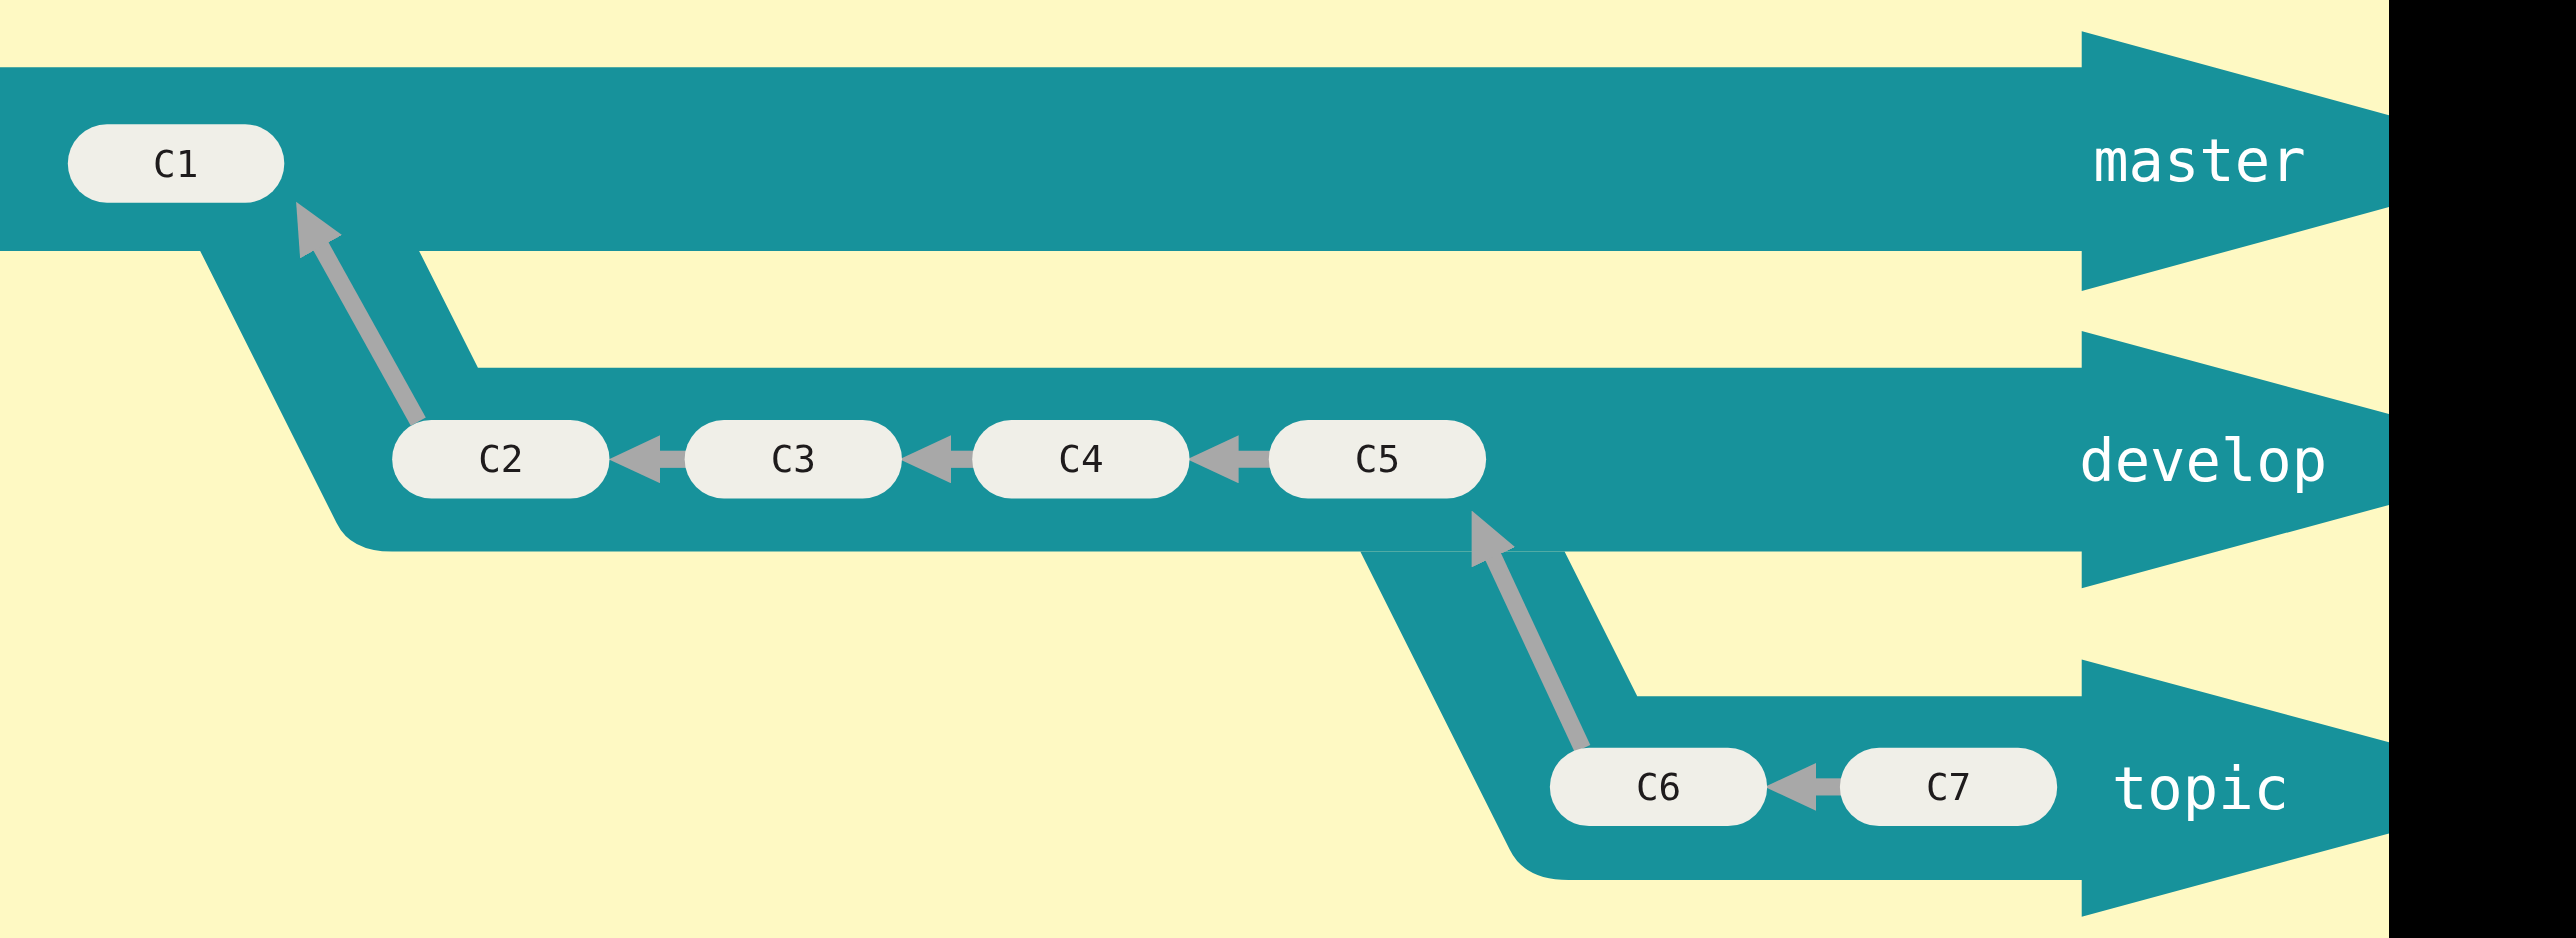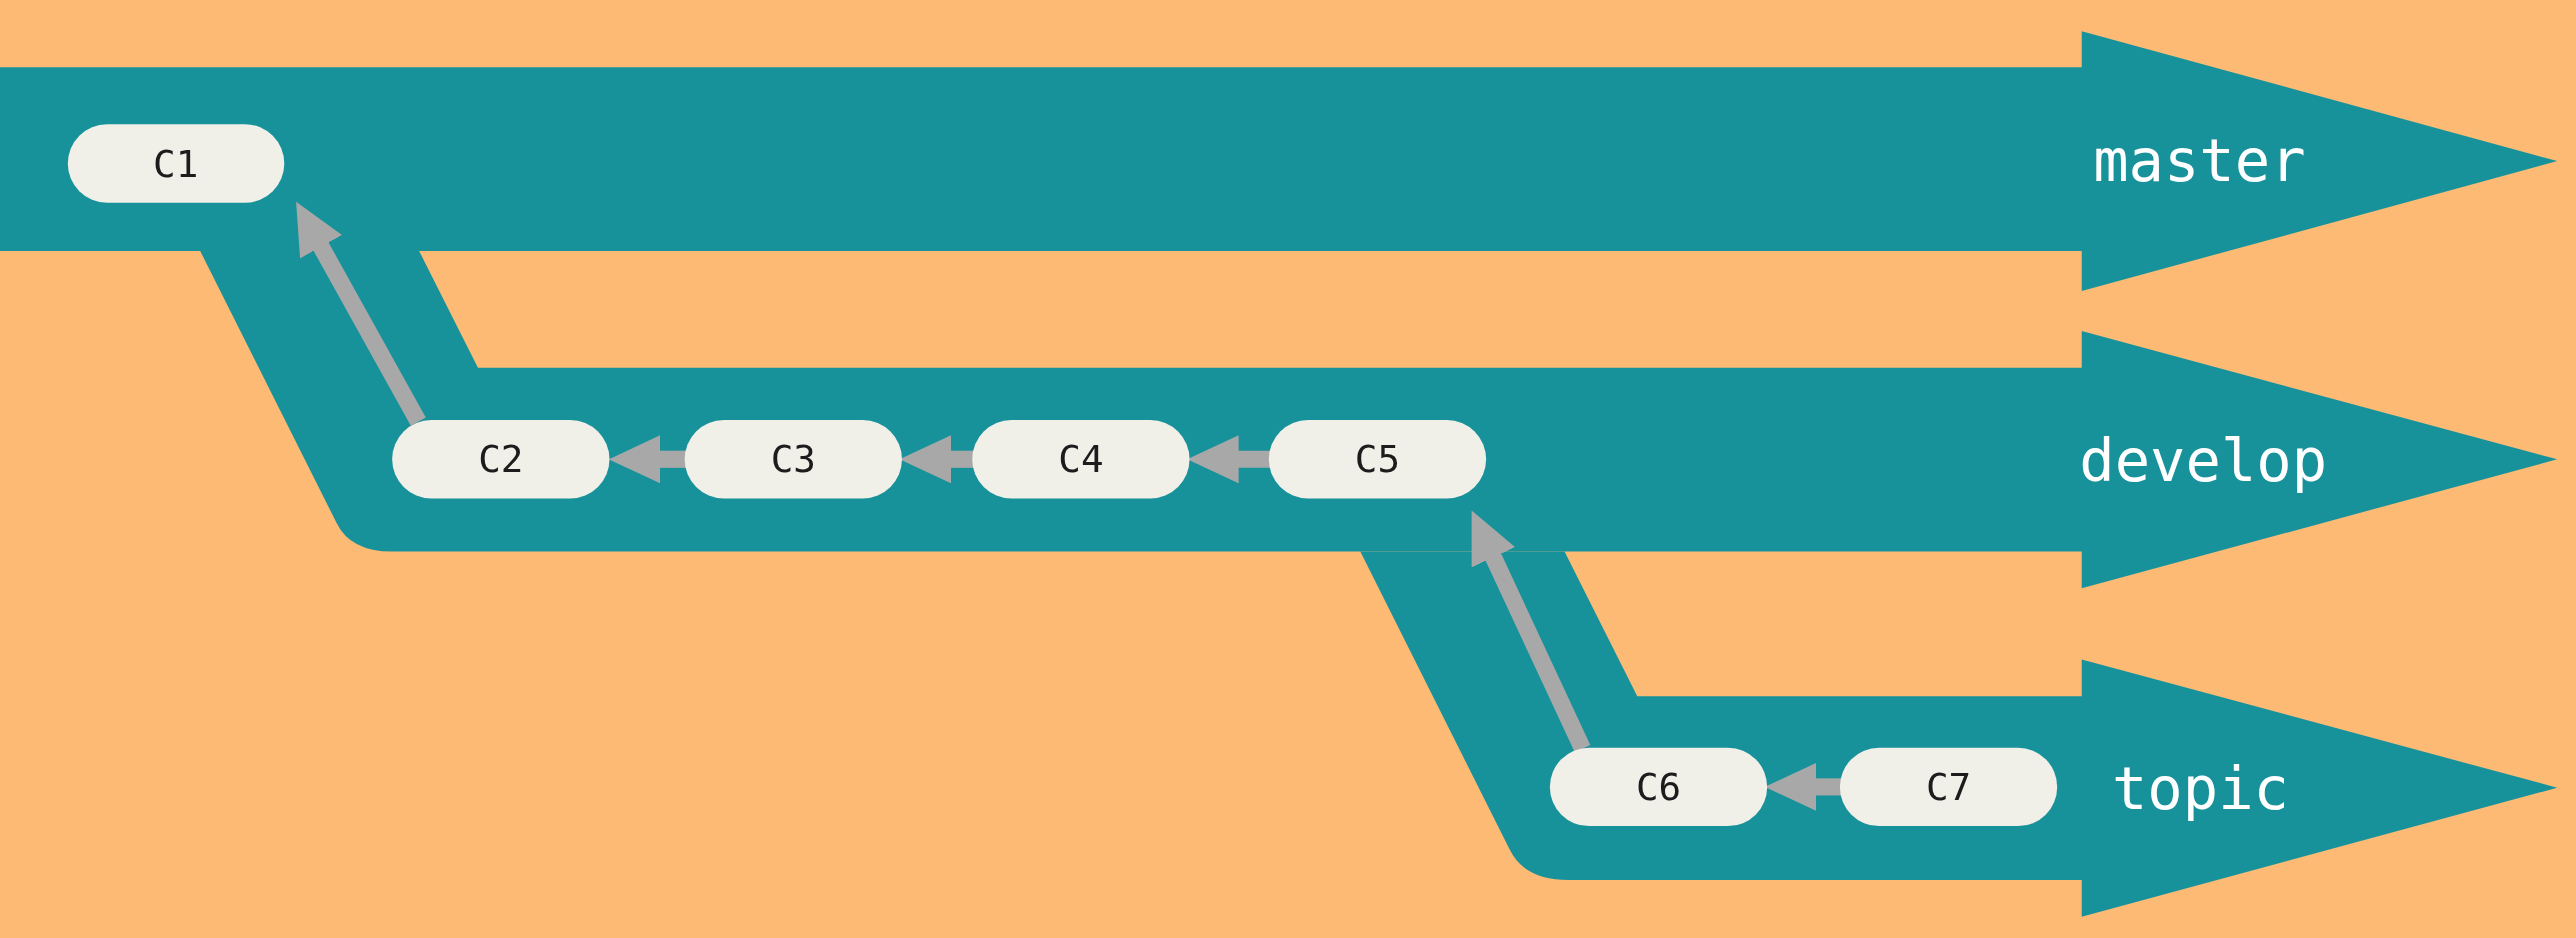--- a/index.html
+++ b/index.html
@@ -2,23 +2,23 @@
 <html style="font-size:13px"><head>
 <meta charset="utf-8">
 <style>
   html, body {
     margin: 0;
     padding: 0;
     background: #000000;
   }
   .stage {
     position: relative;
-    width: 2576px;
+    width: 2389px;
     height: 939px;
-    background: #fdba74;
+    background: #fef9c3;
     overflow: hidden;
     font-family: "DejaVu Sans Mono", "Liberation Mono", monospace;
   }
   svg { display: block; }
   .band { fill: #17929B; stroke: none; }
   .node {
     fill: #F0EFE8;
     stroke: none;
   }
   .node-label {

